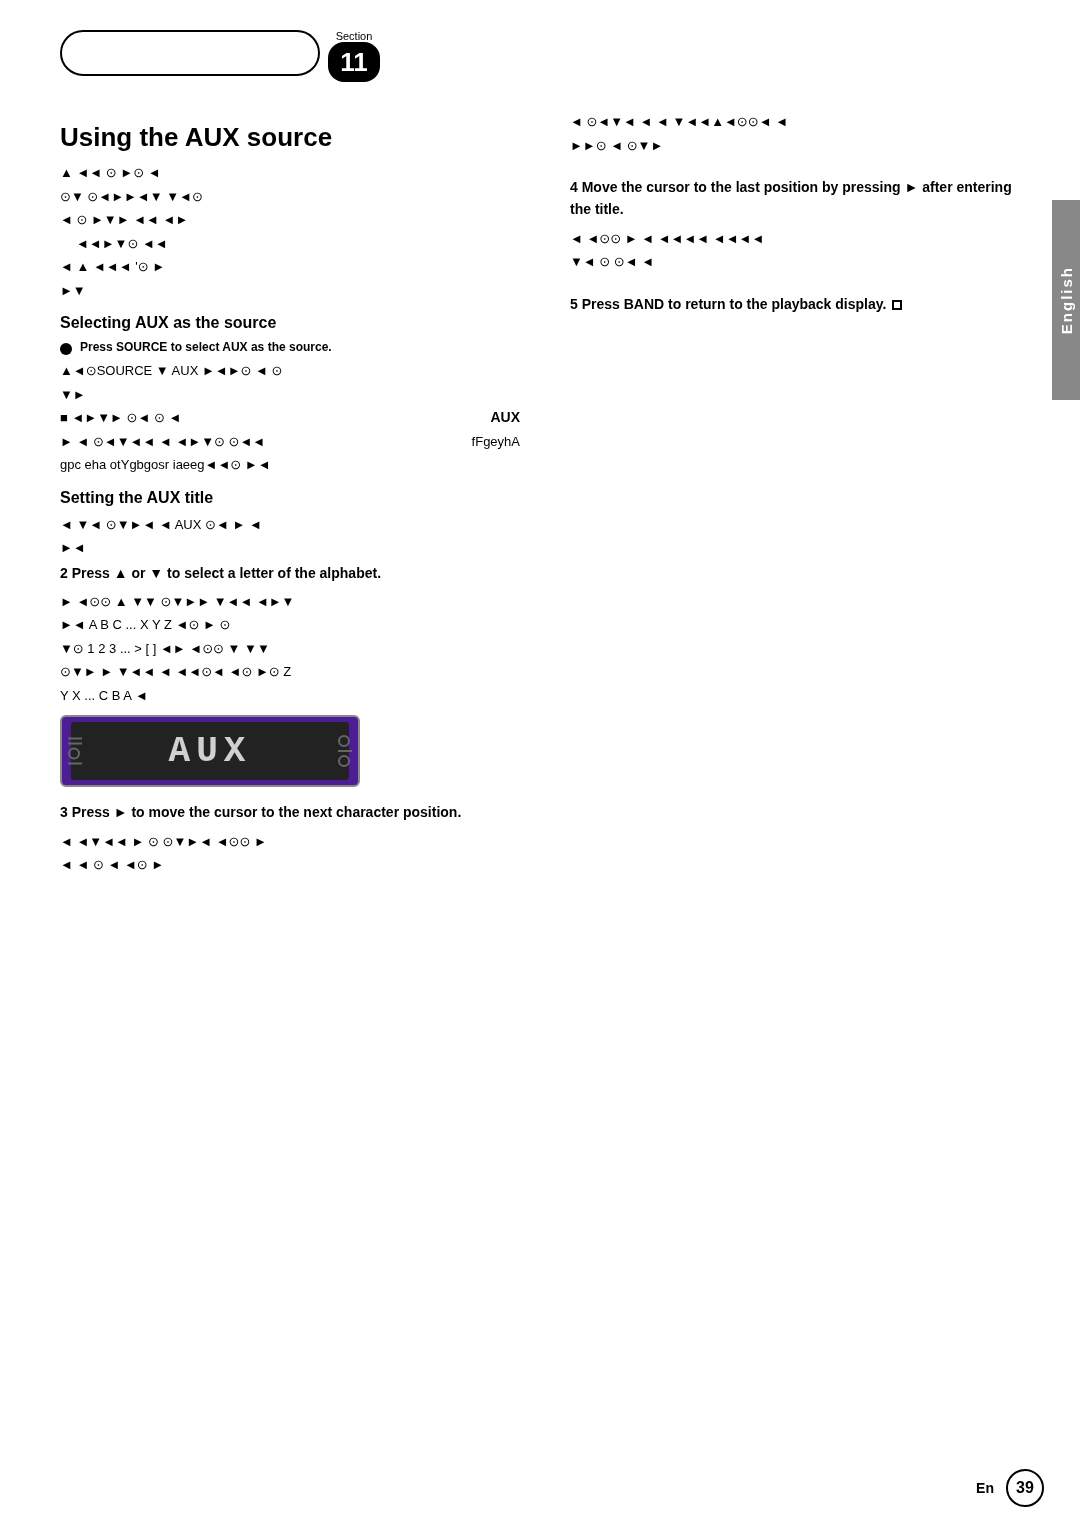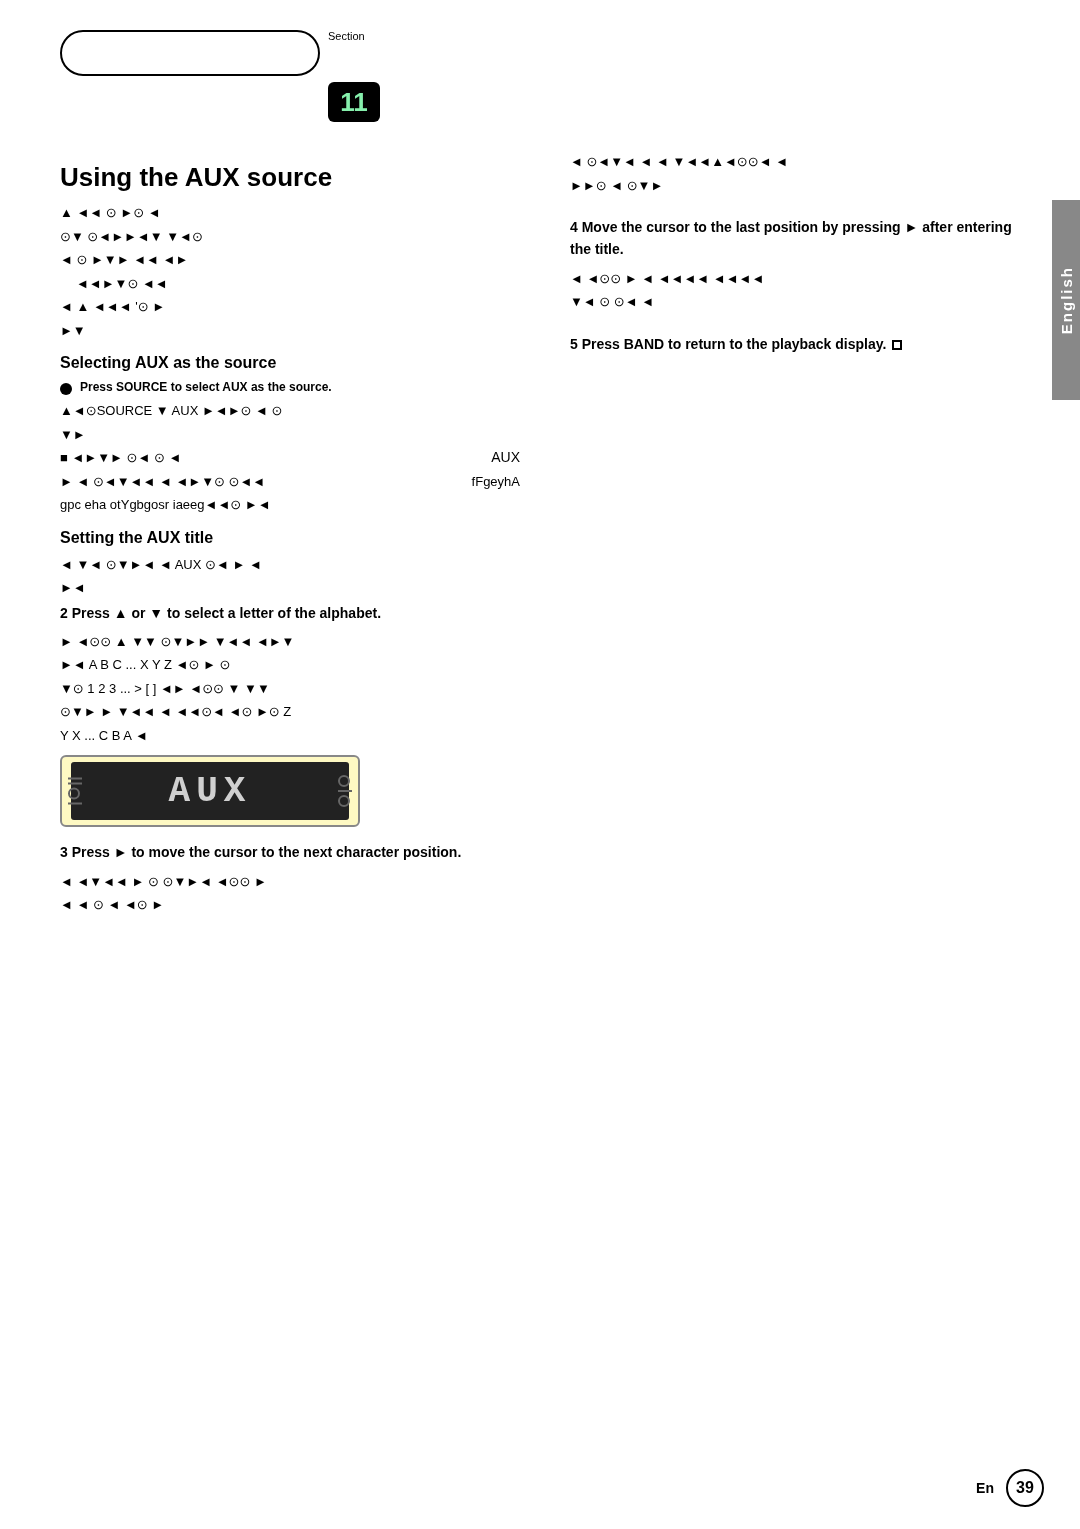--- a/index.html
+++ b/index.html
@@ -50,41 +50,40 @@
       border-radius: 24px;
       padding: 8px 60px;
       font-size: 15px;
       min-width: 260px;
       height: 46px;
     }
 
     .section-badge {
       display: flex;
       flex-direction: column;
-      align-items: flex-start;
+      align-items: center;
       margin-left: 8px;
-      gap: 40px;
     }
 
     .section-label {
       font-size: 11px;
       color: #000;
     }
 
     .section-number-box {
       background: #000;
-      color: #86efac;
+      color: #ffffff;
       font-size: 26px;
       font-weight: bold;
       width: 52px;
       height: 40px;
       display: flex;
       align-items: center;
       justify-content: center;
-      border-radius: 6px;
+      border-radius: 16px;
     }
 
     
     .content {
       display: flex;
       gap: 0;
     }
 
     .col-left {
       flex: 1;
@@ -145,21 +144,21 @@
       border-radius: 50%;
       margin-right: 8px;
       margin-top: 3px;
       flex-shrink: 0;
     }
 
     
     .display-image {
       border: 2px solid #888;
       border-radius: 6px;
-      background: #fef9c3;
+      background: #4c1d95;
       width: 300px;
       height: 72px;
       display: flex;
       align-items: center;
       justify-content: center;
       margin: 10px 0 14px 0;
       position: relative;
       overflow: hidden;
     }
 
@@ -263,21 +262,21 @@
       display: flex;
       align-items: center;
       justify-content: center;
       font-size: 16px;
       font-weight: bold;
     }
 
     
     .aux-right {
       float: right;
-      font-weight: normal;
+      font-weight: bold;
       font-size: 14px;
     }
 
     .ffgeyhA-right {
       float: right;
       font-size: 13px;
     }
 
     .row-flex {
       display: flex;

